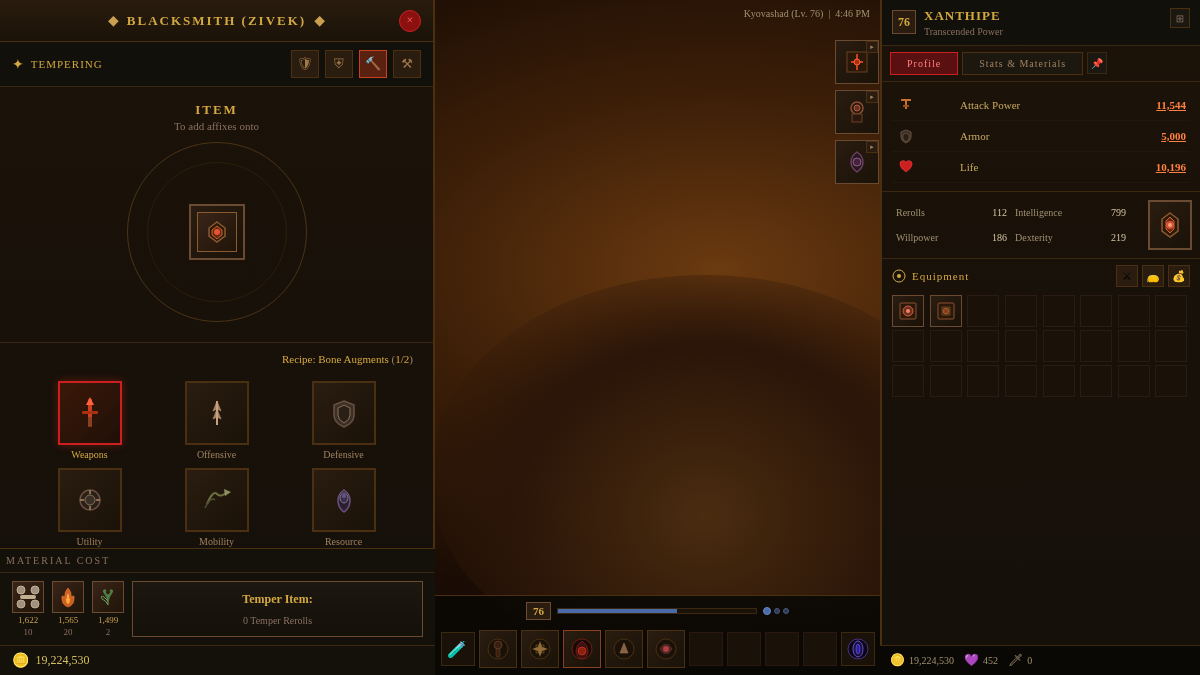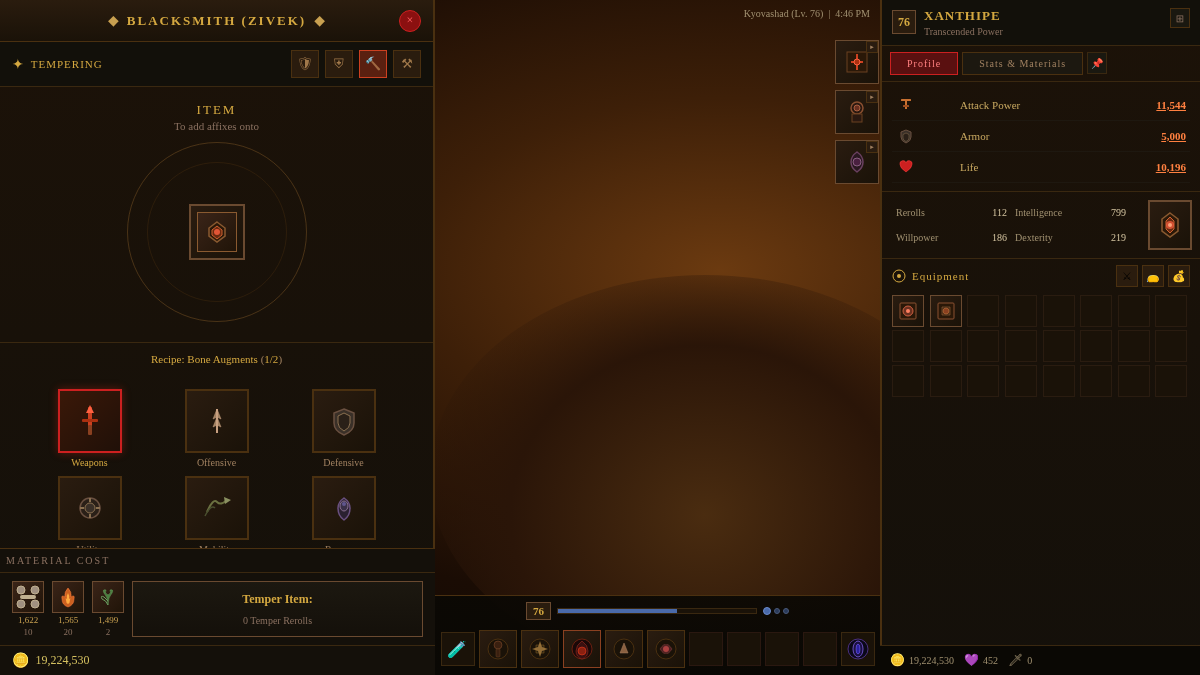--- a/index.html
+++ b/index.html
@@ -136,21 +136,21 @@
       flex-direction: column;
       align-items: center;
       padding: 15px 20px 10px;
       border-bottom: 1px solid #3a2810;
     }
 
     .item-title {
       color: #d4a840;
       font-size: 13px;
       letter-spacing: 2px;
-      font-weight: normal;
+      font-weight: bold;
       text-transform: uppercase;
       margin-bottom: 2px;
     }
 
     .item-subtitle {
       color: #8a7060;
       font-size: 11px;
     }
 
     
@@ -205,22 +205,22 @@
 
     
     .recipe-section {
       padding: 10px 20px;
       border-bottom: 1px solid #3a2810;
     }
 
     .recipe-title {
       color: #a08060;
       font-size: 11px;
-      text-align: center;
-      margin-bottom: 24px;
+      text-align: right;
+      margin-bottom: 16px;
     }
 
     .recipe-title span {
       color: #d4a840;
     }
 
     .recipe-grid {
       display: grid;
       grid-template-columns: repeat(3, 1fr);
       gap: 8px;

